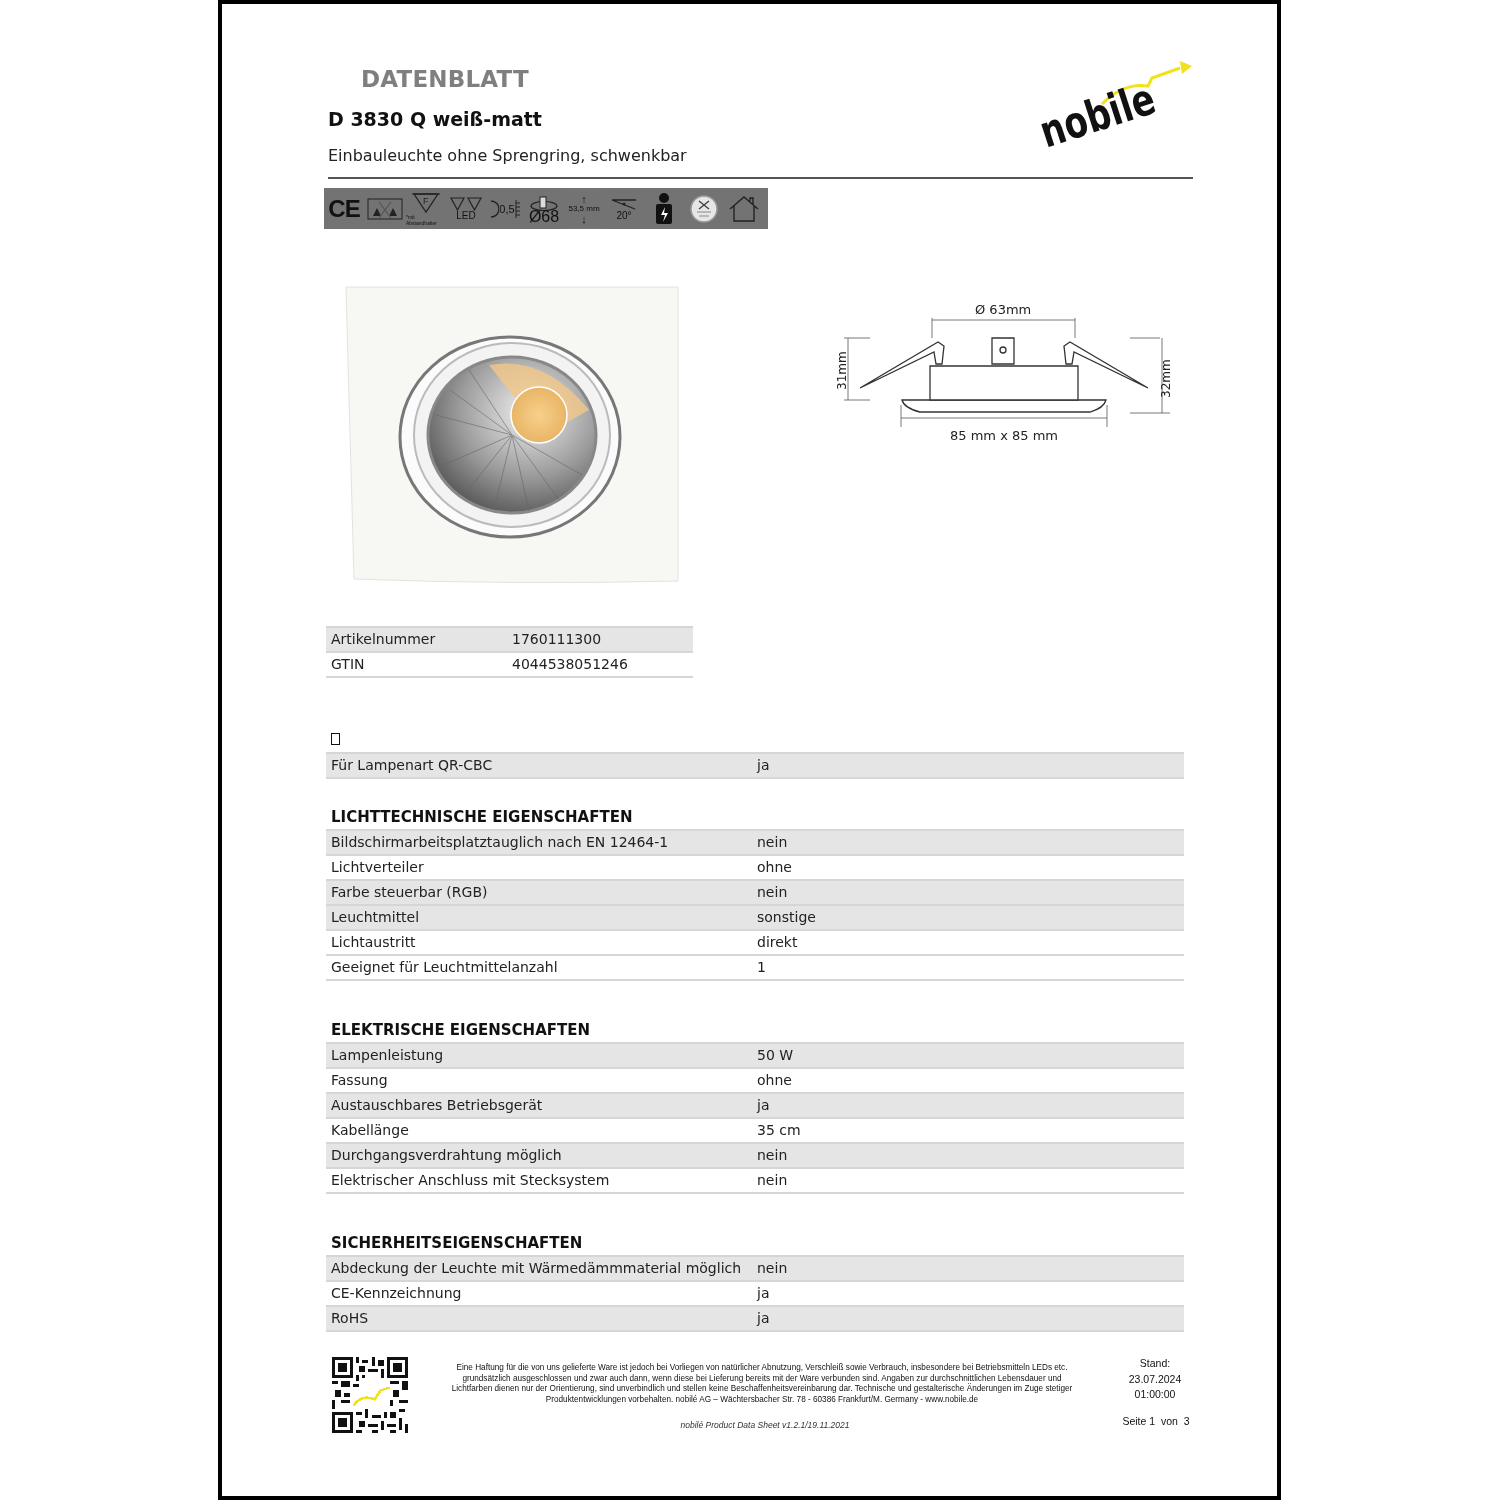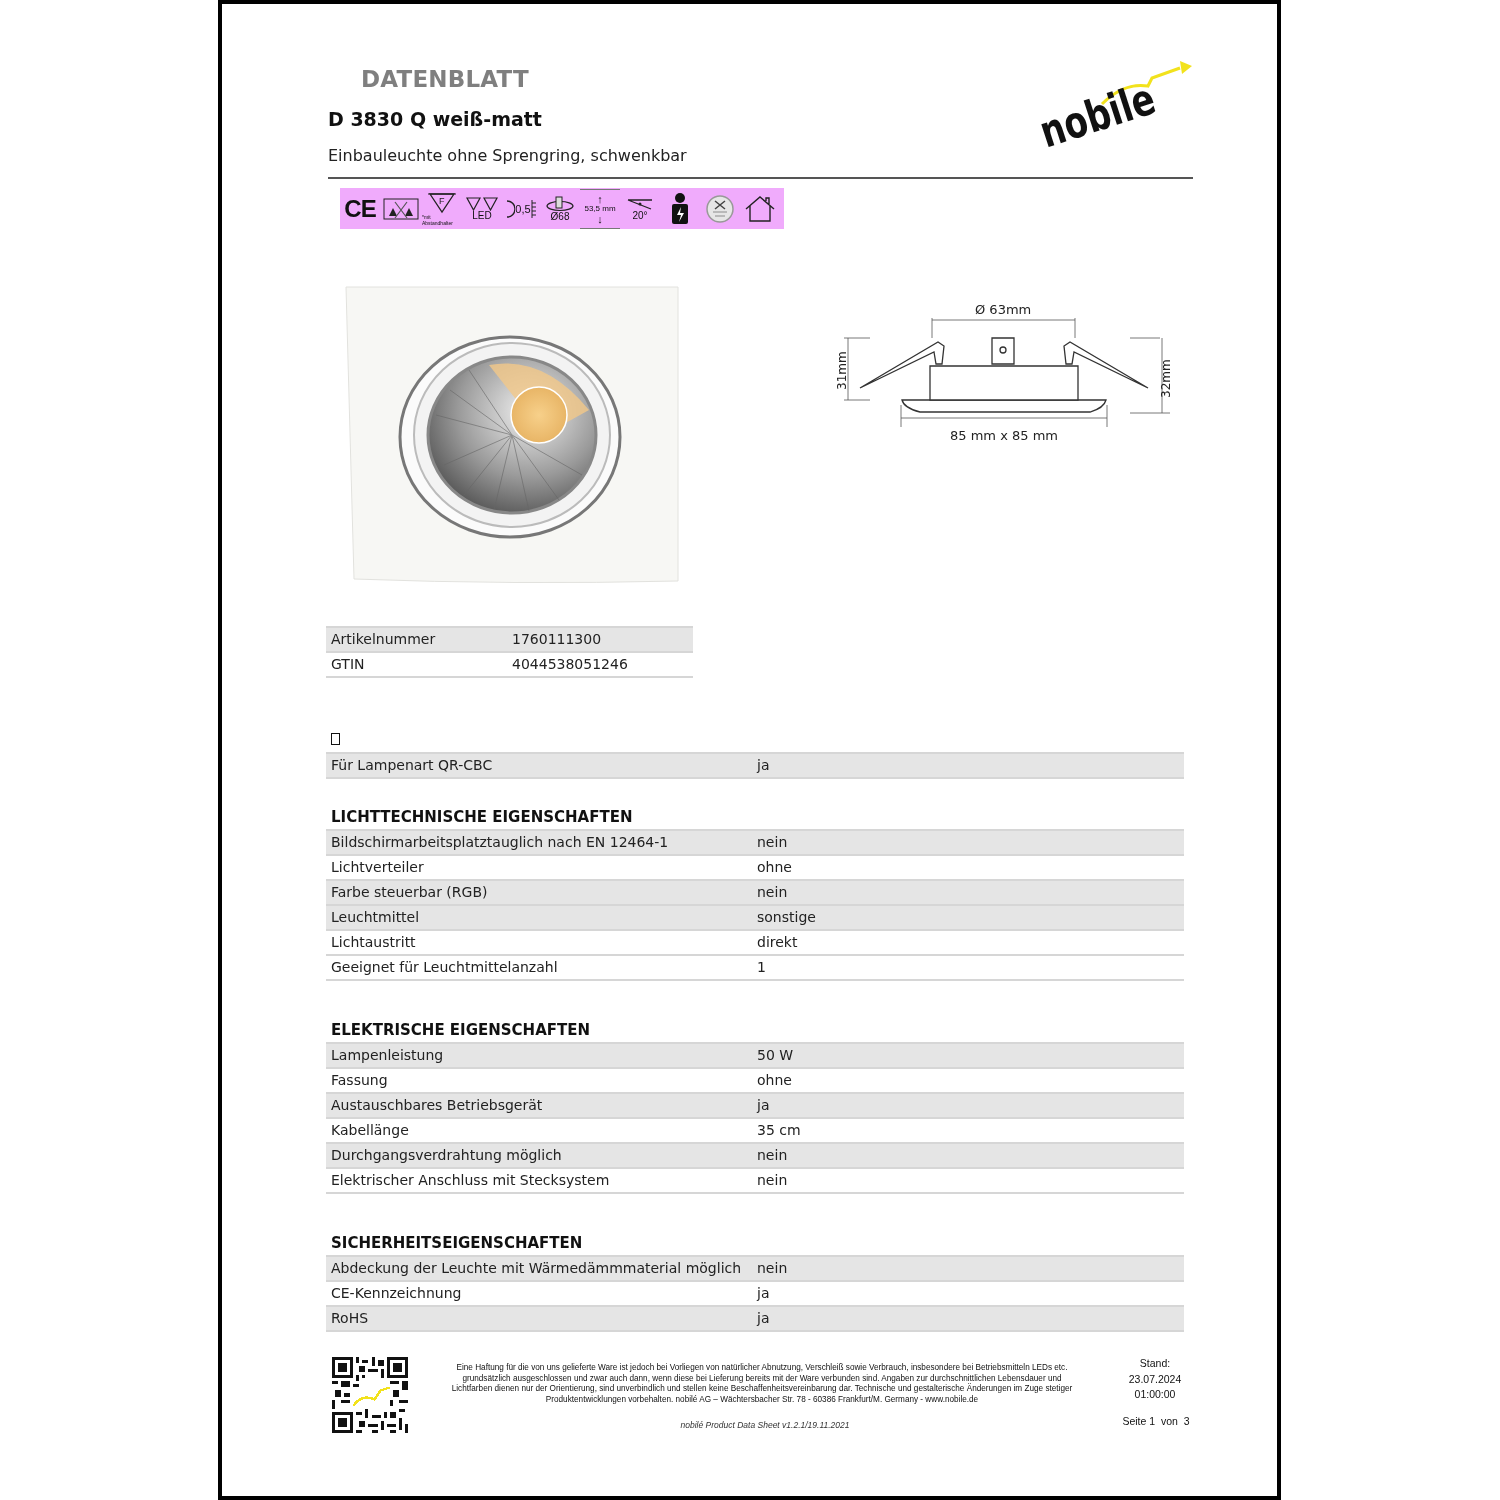--- a/index.html
+++ b/index.html
@@ -7,21 +7,21 @@
   .page { position: absolute; left: 218px; top: 0; width: 1055px; height: 1492px; border: 4px solid #000; background: #fff; }
   .abs { position: absolute; }
 
   .hdr-kicker { left: 328px; top: 66px; font-size: 23px; font-weight: bold; color: #7f7f7f; letter-spacing: 0.2px; margin-left: 33px; }
   .hdr-title { left: 328px; top: 108px; font-size: 19px; font-weight: bold; color: #111; }
   .hdr-sub { left: 328px; top: 146px; font-size: 16px; color: #222; }
   .hdr-rule { left: 328px; top: 177px; width: 865px; height: 2px; background: #555; }
 
   .logo { left: 1040px; top: 56px; width: 160px; height: 100px; }
 
-  .iconbar { left: 324px; top: 188px; width: 444px; height: 41px; background: #f0abfc; display: flex; align-items: center; margin-left: 16px; }
+  .iconbar { left: 324px; top: 188px; width: 444px; height: 41px; background: #737373; display: flex; align-items: center; }
   .ib { height: 41px; display: flex; align-items: center; justify-content: center; flex-direction: column; color: #111; font-family: "Liberation Sans", sans-serif; }
   .ib svg { display: block; }
   .ib-txt { font-size: 9px; line-height: 10px; }
   .ib-ce { width: 40px; font-size: 24px; font-weight: bold; letter-spacing: -1px; }
 
   .photo { left: 344px; top: 285px; width: 336px; height: 300px; }
   .drawing { left: 830px; top: 290px; width: 350px; height: 160px; }
 
   .id-table { left: 326px; top: 626px; width: 367px; }
   .spec-table { left: 326px; width: 858px; }
@@ -92,21 +92,21 @@
     <span class="ib-txt" style="font-size:11px">0,5</span>
     <svg width="6" height="20" viewBox="0 0 6 20">
         <path d="M1 1 V19 M1 4 H5 M1 8 H5 M1 12 H5 M1 16 H5" stroke="#222" stroke-width="1"></path>
       </svg>
   </div>
   <div class="ib" style="width:40px">
     <svg width="30" height="16" viewBox="0 0 30 16">
         <ellipse cx="15" cy="10" rx="13" ry="4.5" fill="none" stroke="#222" stroke-width="1.2"></ellipse>
         <rect x="11" y="1" width="6" height="11" fill="#dcdcdc" stroke="#222" stroke-width="1"></rect>
       </svg>
-    <span class="ib-txt" style="font-size:10px">Ø68</span>
+    <span class="ib-txt" style="font-size:16px">Ø68</span>
   </div>
   <div class="ib" style="width:40px;border-top:1.5px solid #777;border-bottom:1.5px solid #777;height:38px">
     <span class="ib-txt" style="font-size:11px;line-height:10px">↑</span>
     <span class="ib-txt" style="font-size:8px">53,5 mm</span>
     <span class="ib-txt" style="font-size:11px;line-height:10px">↓</span>
   </div>
   <div class="ib" style="width:40px">
     <svg width="30" height="14" viewBox="0 0 30 14">
         <path d="M3 3 H27 M3 3 L26 12" stroke="#222" stroke-width="1.3" fill="none"></path>
         <circle cx="15" cy="7" r="1.5" fill="#222"></circle>

